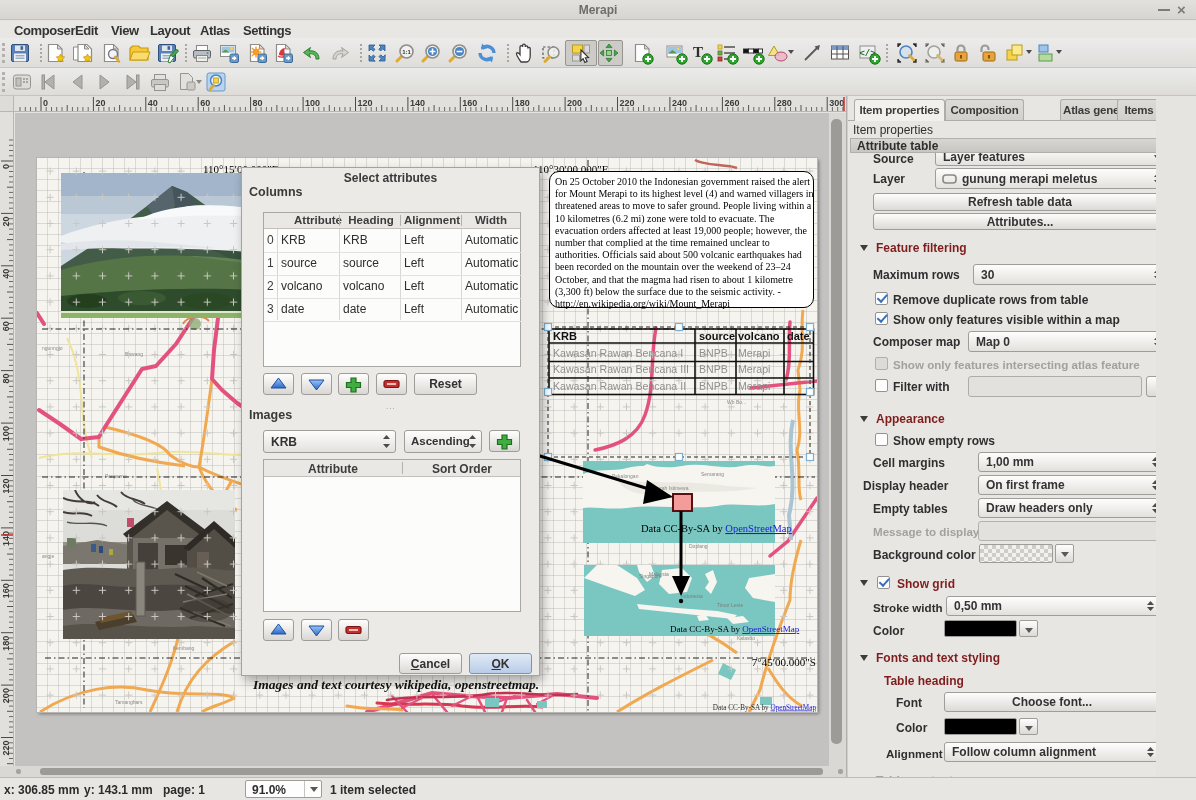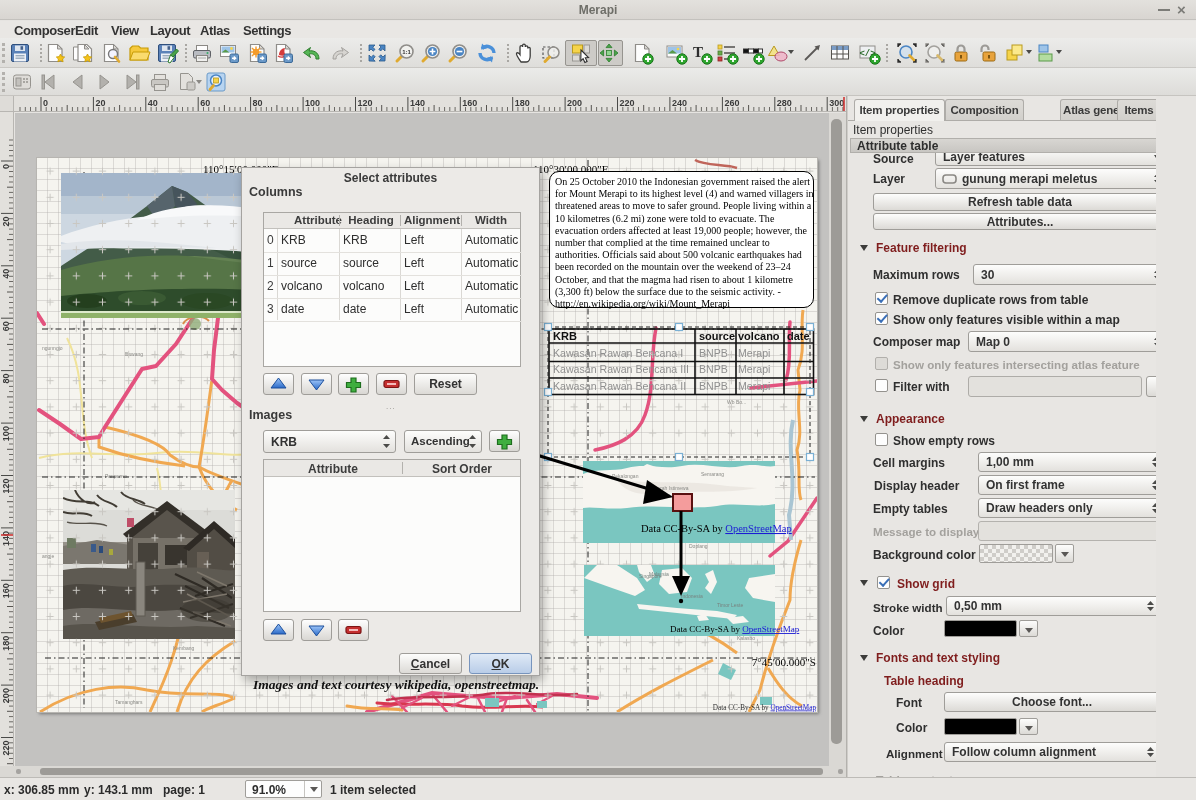--- a/index.html
+++ b/index.html
@@ -1001,21 +1001,21 @@
       <div style="position:absolute;left:120px;top:280px;width:174px;height:21px;background:#e3e1dd;border:1px solid #aeaca8;border-radius:3px;"></div>
       <div class="btn" style="left:298px;top:280px;width:27px;height:21px;padding-top:1px;font-size:15px;font-family:'Liberation Serif',serif;font-style:italic;">ε</div>
       <span class="secarrow" style="left:12px;top:320px;"></span>
       <div class="pl" style="left:28px;top:316px;">Appearance</div>
       <div class="chk" style="left:27px;top:337px;"></div>
       <div class="plr" style="left:45px;top:338px;font-weight:bold;">Show empty rows</div>
       <div class="plr" style="left:25px;top:360px;font-weight:bold;">Cell margins</div>
       <div class="combo spin" style="left:130px;top:356px;width:187px;height:20px;">
         <span class="txt" style="top:2px;text-align:center;">1,00 mm</span>
       </div>
-      <div class="plr" style="left:26px;top:383px;font-weight:bold;">Display header</div>
+      <div class="plr" style="left:15px;top:383px;font-weight:bold;">Display header</div>
       <div class="combo spin" style="left:130px;top:379px;width:187px;height:20px;">
         <span class="txt" style="top:2px;">On first frame</span>
       </div>
       <div class="plr" style="left:25px;top:406px;font-weight:bold;">Empty tables</div>
       <div class="combo spin" style="left:130px;top:402px;width:187px;height:20px;">
         <span class="txt" style="top:2px;">Draw headers only</span>
       </div>
       <div class="pld" style="left:25px;top:429px;">Message to display</div>
       <div style="position:absolute;left:130px;top:425px;width:187px;height:20px;background:#e3e1dd;border:1px solid #b4b2ae;border-radius:3px;"></div>
       <div class="plr" style="left:25px;top:452px;font-weight:bold;">Background color</div>

